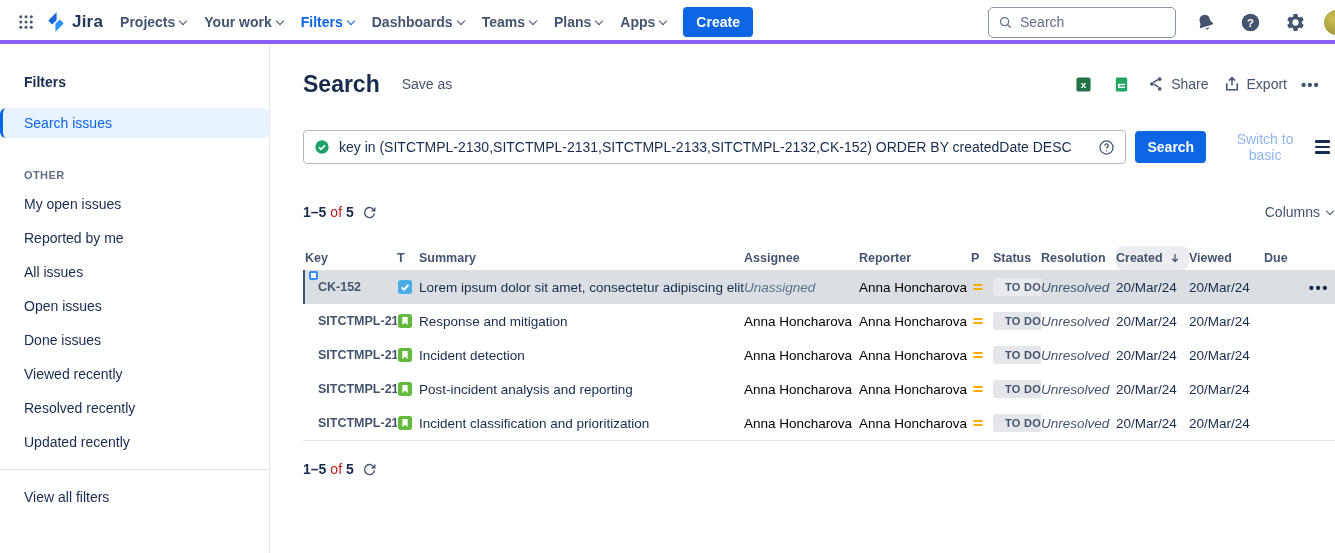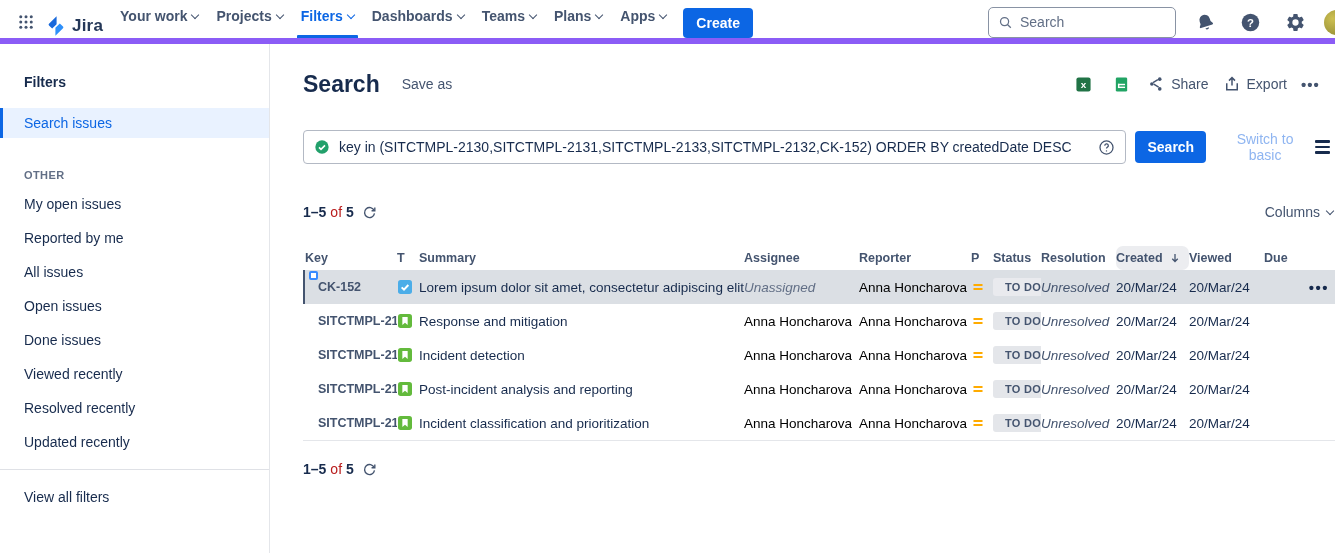--- a/index.html
+++ b/index.html
@@ -1,21 +1,21 @@
 <!DOCTYPE html>
 <html><head>
 <meta charset="utf-8">
 <style>
   * { margin:0; padding:0; box-sizing:border-box; }
   html,body { width:1335px; height:553px; overflow:hidden; background:#fff;
     font-family:"Liberation Sans","DejaVu Sans",sans-serif; color:#172B4D; }
 
   
-  .navbar { height:44px; display:flex; align-items:flex-end; padding:4px 0 0 10px;
-    border-bottom:6px solid #8b5cf6; position:relative; overflow:hidden; }
+  .navbar { height:44px; display:flex; align-items:center; padding:4px 0 0 10px;
+    border-bottom:4px solid #8b5cf6; position:relative; overflow:hidden; }
   .icon-btn { display:flex; align-items:center; justify-content:center;
     width:32px; height:32px; border:none; background:transparent; cursor:pointer;
     color:#44546F; border-radius:4px; flex:0 0 auto; }
   .logo { display:flex; align-items:center; gap:4px; padding:0 8px 0 2px; cursor:pointer; }
   .logo-text { font-size:17px; font-weight:700; color:#253858; letter-spacing:.2px; }
   .nav-item { height:44px; display:flex; align-items:center; gap:5px; padding:0 9px;
     font-size:14px; font-weight:600; color:#44546F; background:transparent; border:none;
     cursor:pointer; position:relative; white-space:nowrap; }
   .nav-item.active { color:#0C66E4; }
   .nav-item.active::after { content:""; position:absolute; left:5px; right:5px; bottom:0;
@@ -34,21 +34,21 @@
     background:radial-gradient(circle at 35% 35%, #CDC052, #8A8430); margin-right:-14px; cursor:pointer; }
 
   
   .shell { display:flex; height:509px; }
 
   
   .sidebar { width:270px; flex:0 0 270px; border-right:1px solid #E4E6EA; padding-top:30px; }
   .sb-title { font-size:14px; font-weight:700; color:#172B4D; padding:0 24px; }
   .sb-selected { margin-top:18px; height:30px; display:flex; align-items:center;
     background:#E9F2FF; border-left:3px solid #0C66E4; padding-left:21px;
-    color:#0C66E4; font-size:14px; cursor:pointer; }
+    color:#0C66E4; font-size:14px; cursor:pointer;border-radius:6px; }
   .sb-section { margin-top:31px; padding:0 24px; font-size:11px; font-weight:700;
     color:#626F86; letter-spacing:.4px; }
   .sb-list { margin-top:6px; }
   .sb-item { height:34px; display:flex; align-items:center; padding:0 24px;
     font-size:14px; color:#172B4D; cursor:pointer; }
   .sb-divider { border:none; border-top:1px solid #DFE1E6; margin:10px 0; }
 
   
   .main { flex:1; padding-left:33px; overflow:hidden; }
   .title-row { margin-top:24px; display:flex; align-items:center; height:32px; }
@@ -130,25 +130,25 @@
   <div class="logo">
     <span style="display:flex">
       <svg width="24" height="24" viewBox="0 0 24 24">
         <path fill="#1868DB" d="M12.6 2.2 5 9.8a1.1 1.1 0 0 0 0 1.6l3.2 3.2 4.4-4.4V2.2z"></path>
         <path fill="#2E90FA" d="M11.4 21.8 19 14.2a1.1 1.1 0 0 0 0-1.6l-3.2-3.2-4.4 4.4v8z"></path>
       </svg>
     </span>
     <span class="logo-text">Jira</span>
   </div>
   <button class="nav-item">
+    <span>Projects</span>
+      <i class="chev"></i>
+  </button>
+  <button class="nav-item">
     <span>Your work</span>
-      <i class="chev"></i>
-  </button>
-  <button class="nav-item">
-    <span>Projects</span>
       <i class="chev"></i>
   </button>
   <button class="nav-item active">
     <span>Filters</span>
       <i class="chev"></i>
   </button>
   <button class="nav-item">
     <span>Dashboards</span>
       <i class="chev"></i>
   </button>

